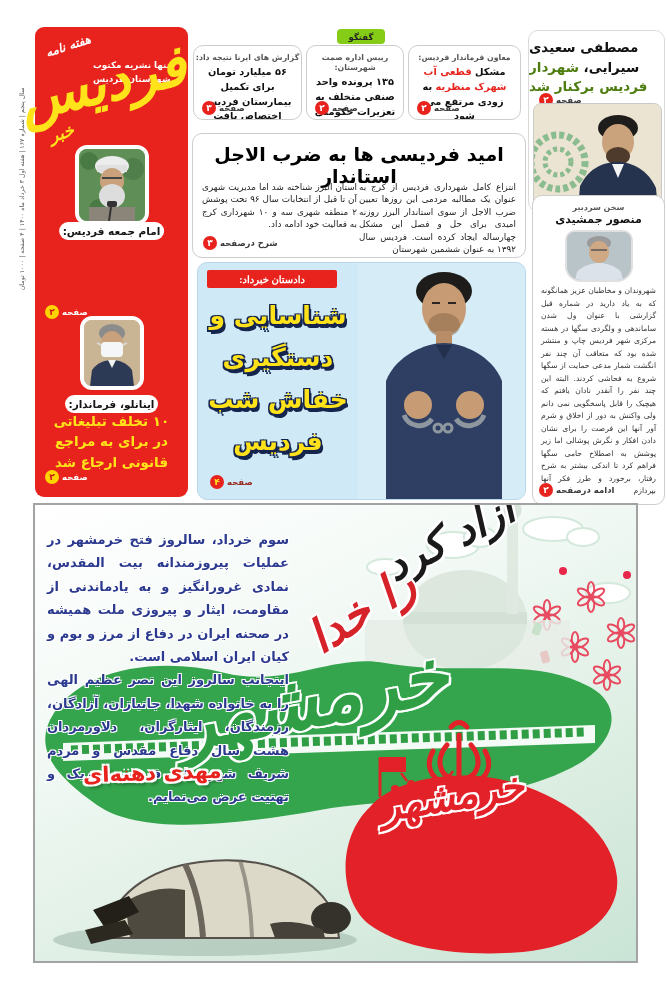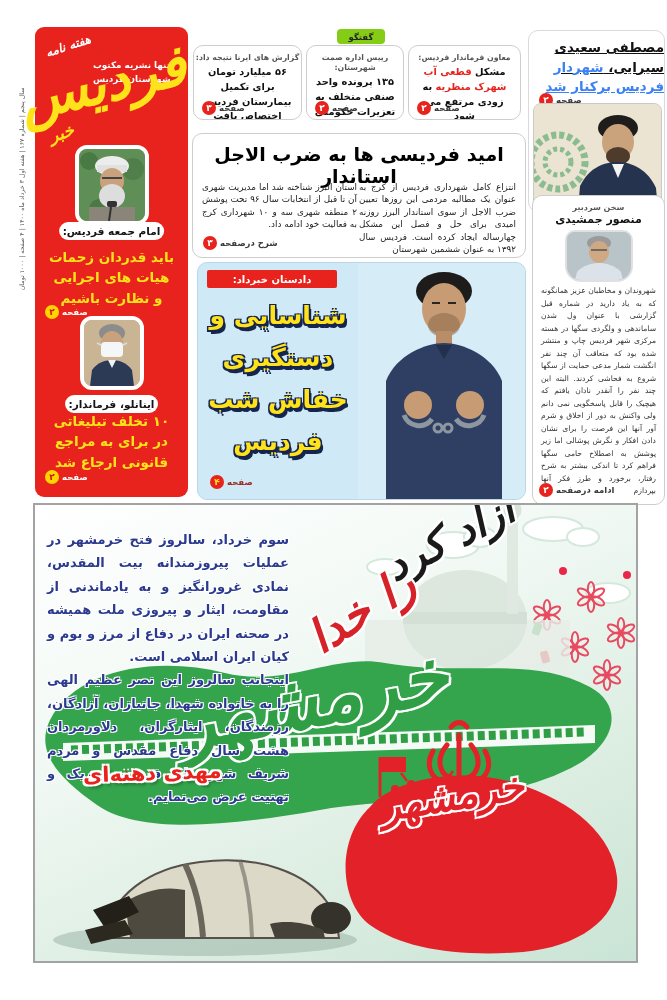--- a/index.html
+++ b/index.html
@@ -35,32 +35,32 @@
     transform:rotate(-90deg);white-space:nowrap;direction:rtl;}
 
   
   .kicker{font-size:7.8px;color:#555;font-weight:bold;text-align:center;margin-top:7px;line-height:1.3;}
   .btitle{font-size:9.8px;font-weight:bold;color:#101010;text-align:center;line-height:1.5;padding:0 5px;margin-top:2px;}
   .btitle .hl{color:#e8231d;}
   #tabB{left:337px;top:29px;width:48px;height:15px;background:#84cc16;border-radius:4px;font-size:8.5px;font-weight:bold;color:#222;
     display:flex;align-items:center;justify-content:center;}
 
   
-  #boxD .dline{font-size:13.5px;font-weight:bold;text-align:right;line-height:1.45;color:#111;text-decoration:underline;}
-  #boxD .red{color:#3b82f6;}
+  #boxD .dline{font-size:13.5px;font-weight:bold;text-align:left;line-height:1.45;color:#111;}
+  #boxD .red{color:#4d7c0f;}
   .dphoto{position:absolute;left:4px;top:72px;width:127px;height:106px;border:1px solid #c9c9c9;border-radius:8px;overflow:hidden;background:#ece4d2;}
 
   
   #mainStory h1{margin:9px 6px 0;font-size:19px;text-align:center;font-weight:bold;color:#000;}
   .mcol{position:absolute;top:47px;font-size:8.8px;line-height:1.42;text-align:justify;color:#222;}
 
   
   #crime{background:#cfe9f6;border:1px solid #b9d8ea;}
   .redbar{position:absolute;left:9px;top:7px;width:130px;height:18px;background:#e8231d;border-radius:2px;color:#fff;
-    font-size:10px;font-weight:bold;display:flex;align-items:center;justify-content:center;}
+    font-size:10px;font-weight:bold;display:flex;align-items:center;justify-content:center;font-family:Liberation Serif, serif;}
   .ytitle{position:absolute;left:0;top:32px;width:160px;text-align:center;color:#ffe21a;font-weight:bold;font-size:25px;line-height:1.68;
     text-shadow:-1.5px -1.5px 0 #16254e,1.5px -1.5px 0 #16254e,-1.5px 1.5px 0 #16254e,1.5px 1.5px 0 #16254e,2.5px 3.5px 0 #16254e;}
 
   
   #editorBox .sec{font-size:8px;color:#555;text-align:center;margin-top:7px;font-weight:bold;}
   #editorBox .author{font-size:11px;font-weight:bold;color:#111;text-align:center;margin-top:1px;}
   .ephoto{width:64px;height:48px;margin:4px auto 0;border:2px solid #e0e0e0;border-radius:10px 10px 16px 16px;overflow:hidden;background:#b9c4c9;}
   #editorBox .etitle{font-size:11px;font-weight:bold;color:#16254e;text-align:center;margin-top:4px;}
   #editorBox .ebody{padding:3px 8px 0;font-size:7.6px;line-height:1.65;text-align:justify;color:#333;}
 
@@ -100,25 +100,20 @@
       <rect x="18" y="16" width="30" height="7" fill="#e0e0e0"></rect>
       <ellipse cx="33" cy="32" rx="12" ry="13" fill="#c9a27d"></ellipse>
       <line x1="23" y1="29" x2="43" y2="29" stroke="#444" stroke-width="2"></line>
       <ellipse cx="33" cy="47" rx="13" ry="12" fill="#dddddd"></ellipse>
       <rect x="10" y="58" width="46" height="14" fill="#8a8578"></rect>
       <rect x="28" y="52" width="10" height="6" rx="2" fill="#333"></rect>
       <line x1="30" y1="72" x2="32" y2="58" stroke="#333" stroke-width="2"></line>
     </svg>
   </div>
   <div class="pill" style="top:195px;">امام جمعه فردیس:</div>
-  <div class="red-title" style="top:220px;">
-    <div>باید قدردان زحمات</div>
-    <div>هیات های اجرایی</div>
-    <div>و نظارت باشیم</div>
-  </div>
   <div class="badge on-red" style="left:10px;top:278px;">
     <span>صفحه</span>
     <span class="num">۲</span>
   </div>
 
   <div class="mphoto" style="left:45px;top:289px;width:56px;height:66px;background:#c9b493;">
     <svg width="56" height="66" viewBox="0 0 56 66">
       <rect width="56" height="66" fill="#c9b493"></rect>
       <ellipse cx="28" cy="13" rx="13" ry="9" fill="#8c8c8c"></ellipse>
       <ellipse cx="28" cy="24" rx="11" ry="13" fill="#c9a27d"></ellipse>

